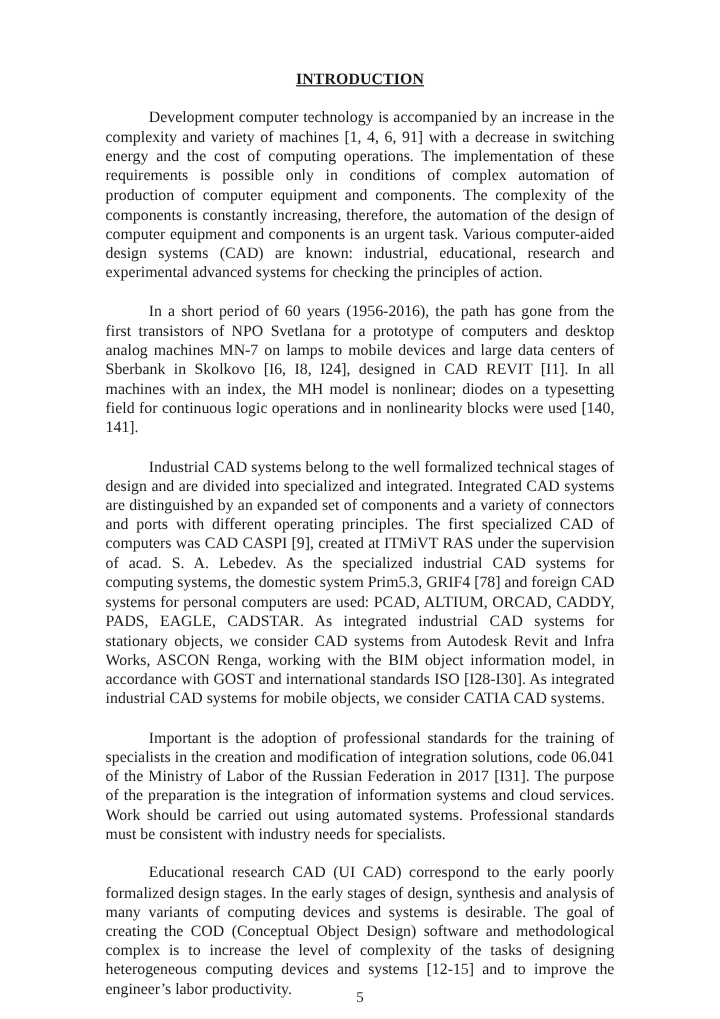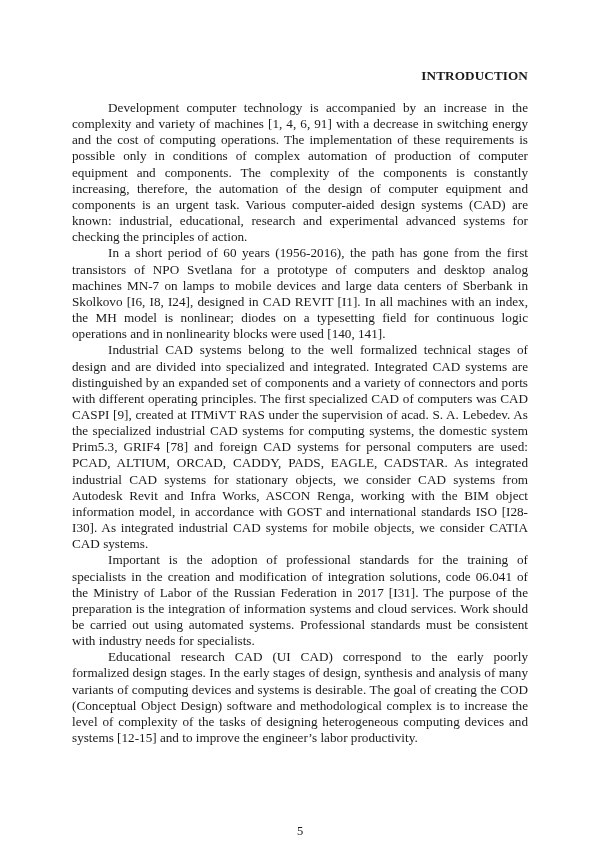--- a/index.html
+++ b/index.html
@@ -15,29 +15,30 @@
       font-family: "Liberation Serif", "DejaVu Serif", serif;
       color: #1a1a1a;
     }
     .page {
       position: absolute;
       left: 72px;
       top: 56px;
       width: 456px;
     }
     .title {
-      text-align: right;
+      text-align: center;
       font-weight: bold;
       font-size: 13.2px;
       line-height: 16px;
-      margin: 12px 0 16px 0;
+      margin: 2px 0 16px 0;
       letter-spacing: 0.1px;
+      text-decoration: underline;
     }
     .para {
-      margin: 0;
+      margin: 16px;
       font-size: 13.2px;
       line-height: 16.15px;
       text-align: justify;
       text-indent: 36px;
       hyphens: none;
     }
     .page-number {
       position: absolute;
       top: 824px;
       left: 0;

